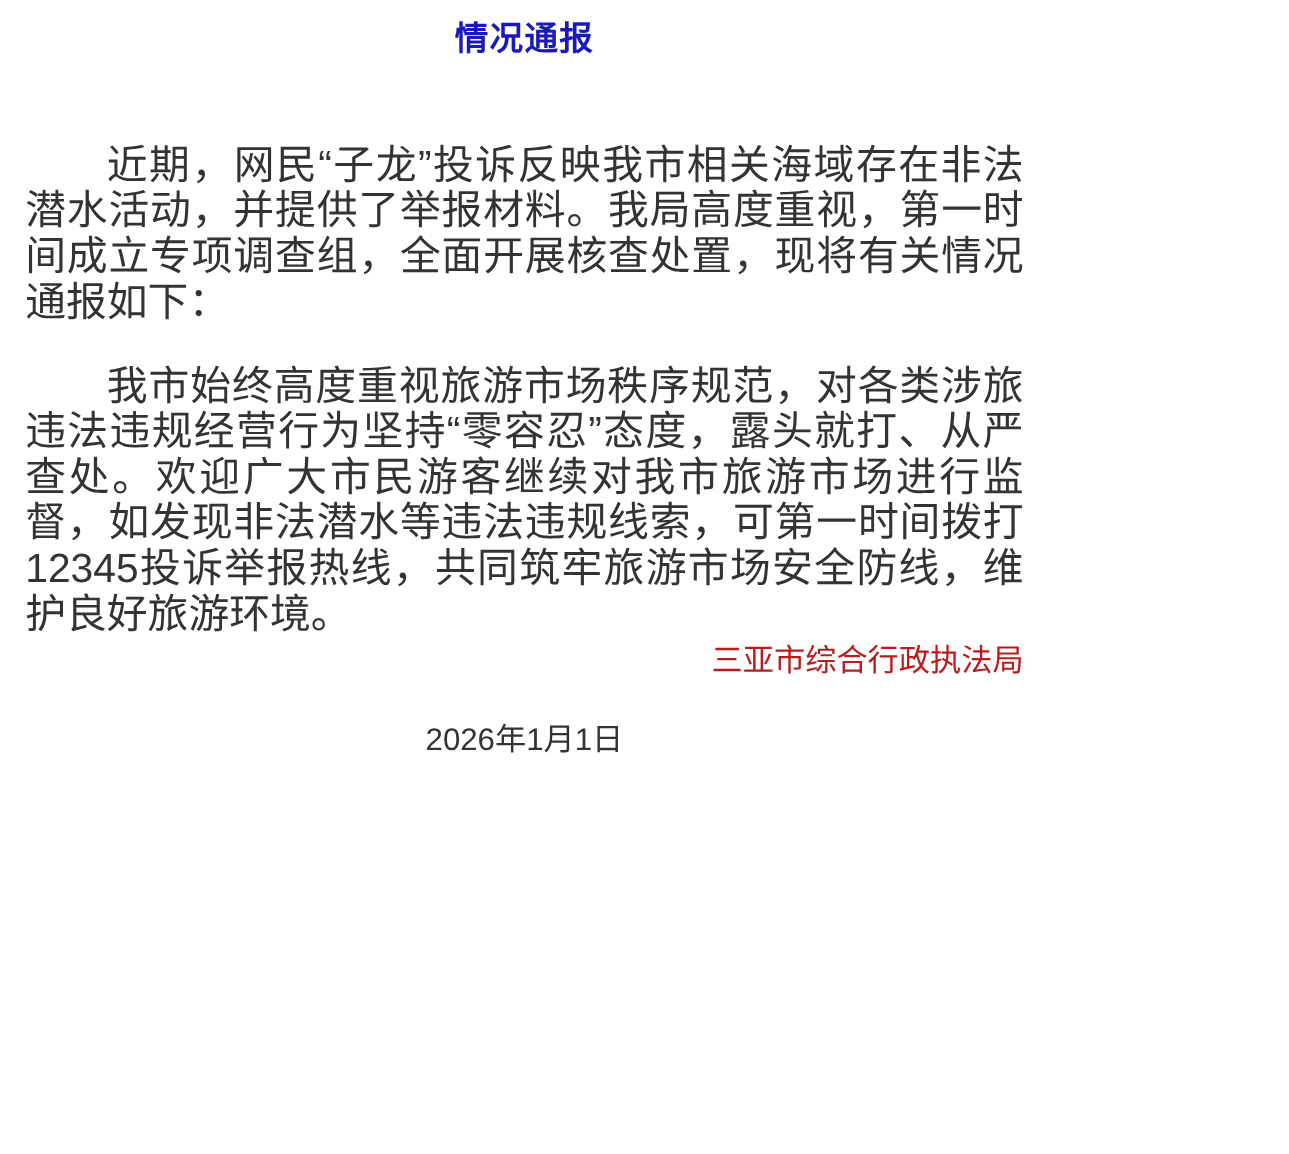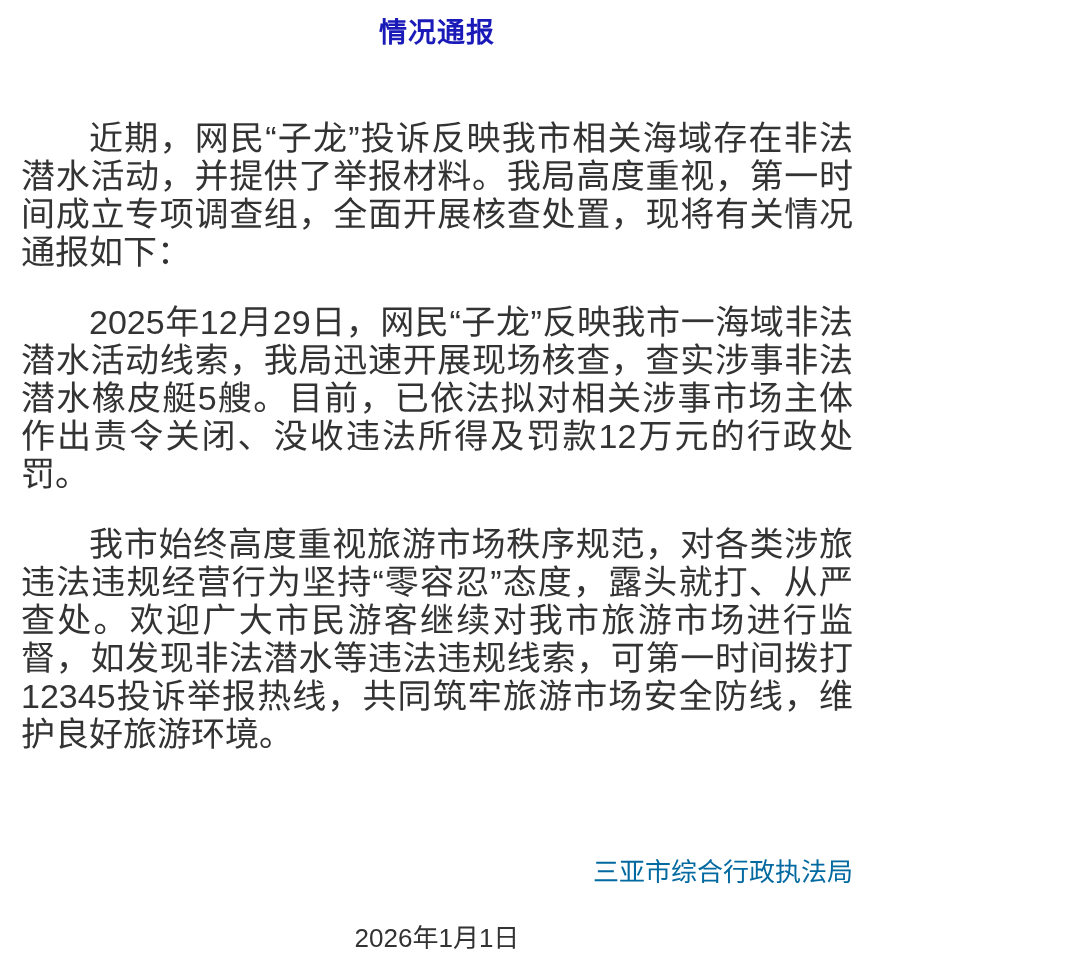--- a/index.html
+++ b/index.html
@@ -32,24 +32,23 @@
     color: #333333;
     text-align: justify;
     text-indent: 2em;
     margin-top: 32px;
     font-weight: 400;
   }
   .paragraph.first {
     margin-top: 68px;
   }
   .signature {
-    margin-top: 100px;
     font-size: 26px;
     line-height: 38px;
-    color: #0369a1;
+    color: #b91c1c;
     text-align: right;
   }
   .issue-date {
     margin-top: 28px;
     font-size: 26px;
     line-height: 38px;
     color: #333333;
     text-align: center;
   }
 </style>
@@ -57,21 +56,20 @@
 <body>
 
 <div class="page">
 
   <h1 class="notice-title">情况通报</h1>
 
   <div class="notice-body">
     <p class="paragraph first">近期，网民“子龙”投诉反映我市相关海域存在非法潜水活动，并提供了举报材料。我局高度重视，第一时间成立专项调查组，全面开展核查处置，现将有关情况通报如下：</p>
 
 
-    <p class="paragraph">2025年12月29日，网民“子龙”反映我市一海域非法潜水活动线索，我局迅速开展现场核查，查实涉事非法潜水橡皮艇5艘。目前，已依法拟对相关涉事市场主体作出责令关闭、没收违法所得及罚款12万元的行政处罚。</p>
 
     <p class="paragraph">我市始终高度重视旅游市场秩序规范，对各类涉旅违法违规经营行为坚持“零容忍”态度，露头就打、从严查处。欢迎广大市民游客继续对我市旅游市场进行监督，如发现非法潜水等违法违规线索，可第一时间拨打12345投诉举报热线，共同筑牢旅游市场安全防线，维护良好旅游环境。</p>
   </div>
 
   <div class="signature-block">
     <p class="signature">三亚市综合行政执法局</p>
 
     <p class="issue-date">2026年1月1日</p>
   </div>
 

